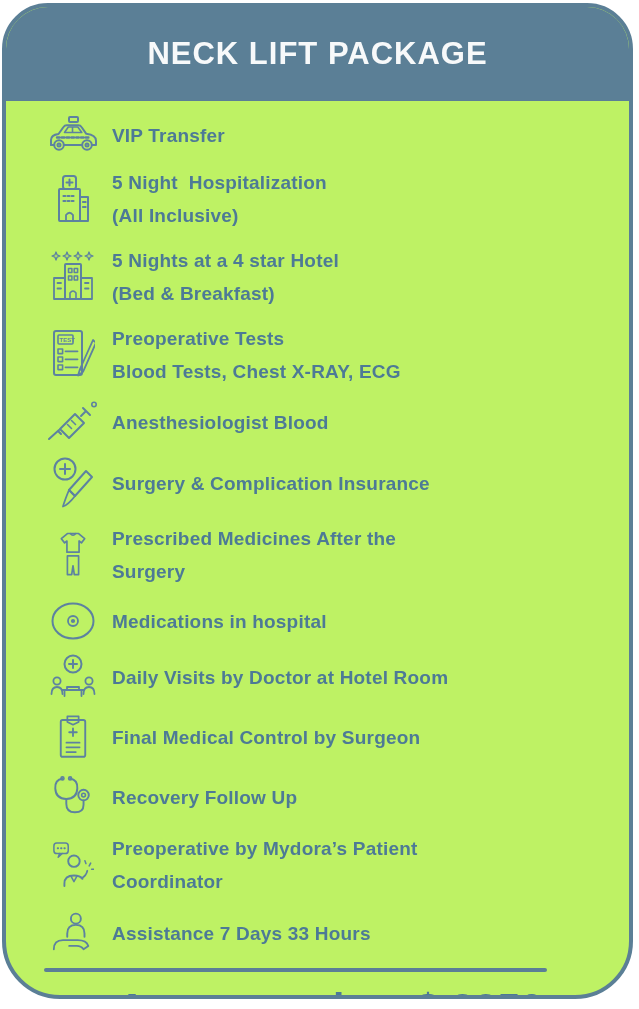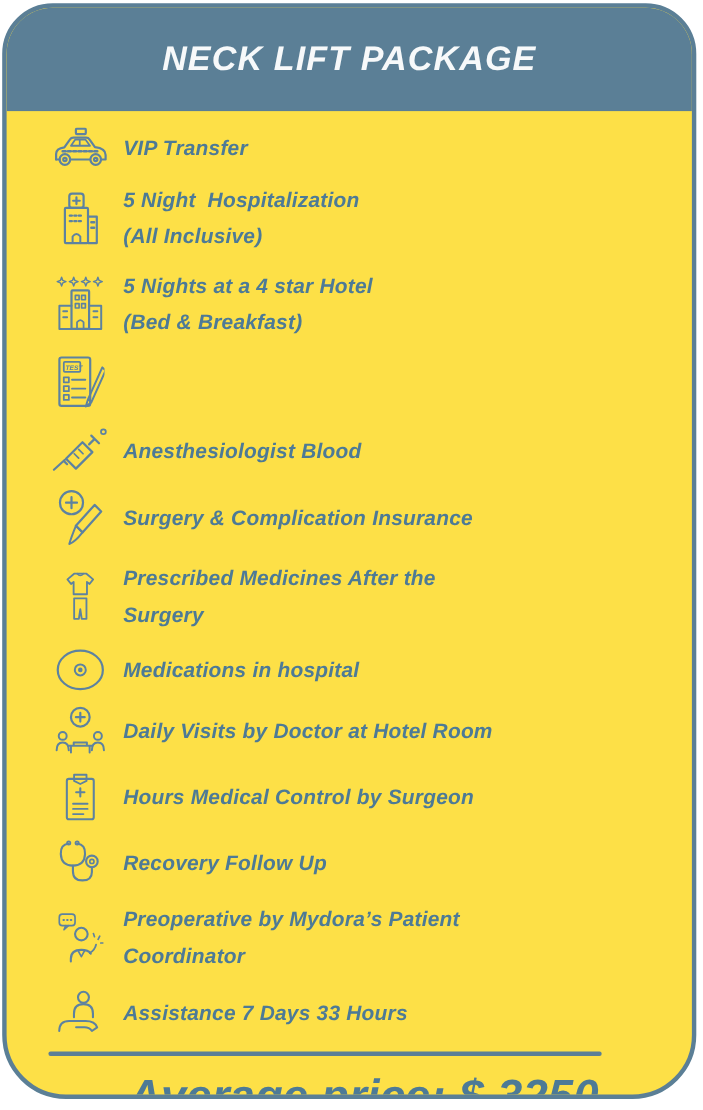--- a/index.html
+++ b/index.html
@@ -1,20 +1,20 @@
 <!DOCTYPE html>
 <html style="--header-bg: #5b7f96; --title-text: #f7f9fa; --body-text: #4d7a96; --border: #5b7f96; --divider: #5b7f96; --icon-stroke: #5d82a0; --page-bg: #ffffff;"><head>
 <meta charset="utf-8">
 <style>
   html,body{margin:0;padding:0;background:#ffffff;}
   .page{position:relative;width:639px;height:1009px;background:var(--page-bg,#ffffff);
         font-family:"Liberation Sans",sans-serif;overflow:hidden;}
   .card{position:absolute;left:2px;top:3px;width:631px;height:996px;box-sizing:border-box;
         border:4px solid var(--border,#5b7f96);border-radius:46px 46px 58px 58px;
-        background:#fde047;overflow:hidden;font-style:italic;}
+        background:#bef264;overflow:hidden;}
   .card-header{height:94px;background:var(--header-bg,#5b7f96);
         display:flex;align-items:center;justify-content:center;}
   .title{margin:0;font-size:31px;font-weight:700;letter-spacing:1px;
         color:var(--title-text,#f7f9fa);}
   .card-body{padding:15px 12px 0 38px;}
   .item{display:flex;align-items:center;margin-bottom:12px;}
   .item .icon{width:58px;min-width:58px;display:flex;align-items:center;justify-content:center;
         margin-right:10px;}
   .item .label{font-size:19px;font-weight:700;line-height:33px;white-space:pre-wrap;
         color:var(--body-text,#4d7a96);letter-spacing:.2px;}
@@ -96,20 +96,22 @@
     <rect x="3" y="3" width="28" height="44" rx="2"></rect>
     <rect x="7" y="7" width="15" height="9" rx="1" stroke-width="1.6"></rect>
     <text x="8.6" y="14" font-size="6">TEST</text>
     <rect x="7" y="21" width="4.6" height="4.6" stroke-width="1.6"></rect>
     <rect x="7" y="29" width="4.6" height="4.6" stroke-width="1.6"></rect>
     <rect x="7" y="37" width="4.6" height="4.6" stroke-width="1.6"></rect>
     <path d="M14.5 23.3 h12 M14.5 31.3 h12 M14.5 39.3 h12" stroke-width="1.8"></path>
     <path d="M42 12 l-13 29 -2 6.5 5 -3.7 13 -29 z M29 41 l3 1.9" stroke-width="1.8"></path>
   </svg>
             </span>
+    <span class="label">Preoperative Tests
+Blood Tests, Chest X-RAY, ECG</span>
   </div>
 
   <div class="item">
     <span class="icon">
               <svg class="ic" width="54" height="44" viewBox="0 0 54 44">
     <path d="M3 39 l10 -9 M12 31 l3 3"></path>
     <path d="M14 29 L29 14 l9 9 L23 38 z"></path>
     <path d="M21.5 24.5 l4 4 M25.5 20.5 l4 4" stroke-width="1.6"></path>
     <path d="M35 16 l5 -5 M37 8 l7 7"></path>
     <circle cx="48" cy="4.5" r="2.2" stroke-width="1.6"></circle>
@@ -170,21 +172,21 @@
 
   <div class="item">
     <span class="icon">
               <svg class="ic" width="32" height="50" viewBox="0 0 34 50">
     <rect x="4" y="7" width="26" height="39" rx="2"></rect>
     <path d="M11 3 h12 v6 l-6 3 -6 -3 z" stroke-width="1.8"></path>
     <path d="M17 16 v8 M13 20 h8"></path>
     <path d="M10 31 h14 M10 36 h14 M10 41 h10" stroke-width="1.8"></path>
   </svg>
             </span>
-    <span class="label">Hours Medical Control by Surgeon</span>
+    <span class="label">Final Medical Control by Surgeon</span>
   </div>
 
   <div class="item">
     <span class="icon">
               <svg class="ic" width="46" height="46" viewBox="0 0 48 46">
     <path d="M13 4 q-8 1 -7.5 10 .5 11 11.5 11 11 0 11.5 -11 .5 -9 -7.5 -10"></path>
     <circle cx="13" cy="3.6" r="1.6" stroke-width="1.6"></circle>
     <circle cx="21" cy="3.6" r="1.6" stroke-width="1.6"></circle>
     <path d="M17 25 v5 q0 9 9 9 9 0 9 -8 v-4.5"></path>
     <circle cx="35" cy="21" r="5.5"></circle>

